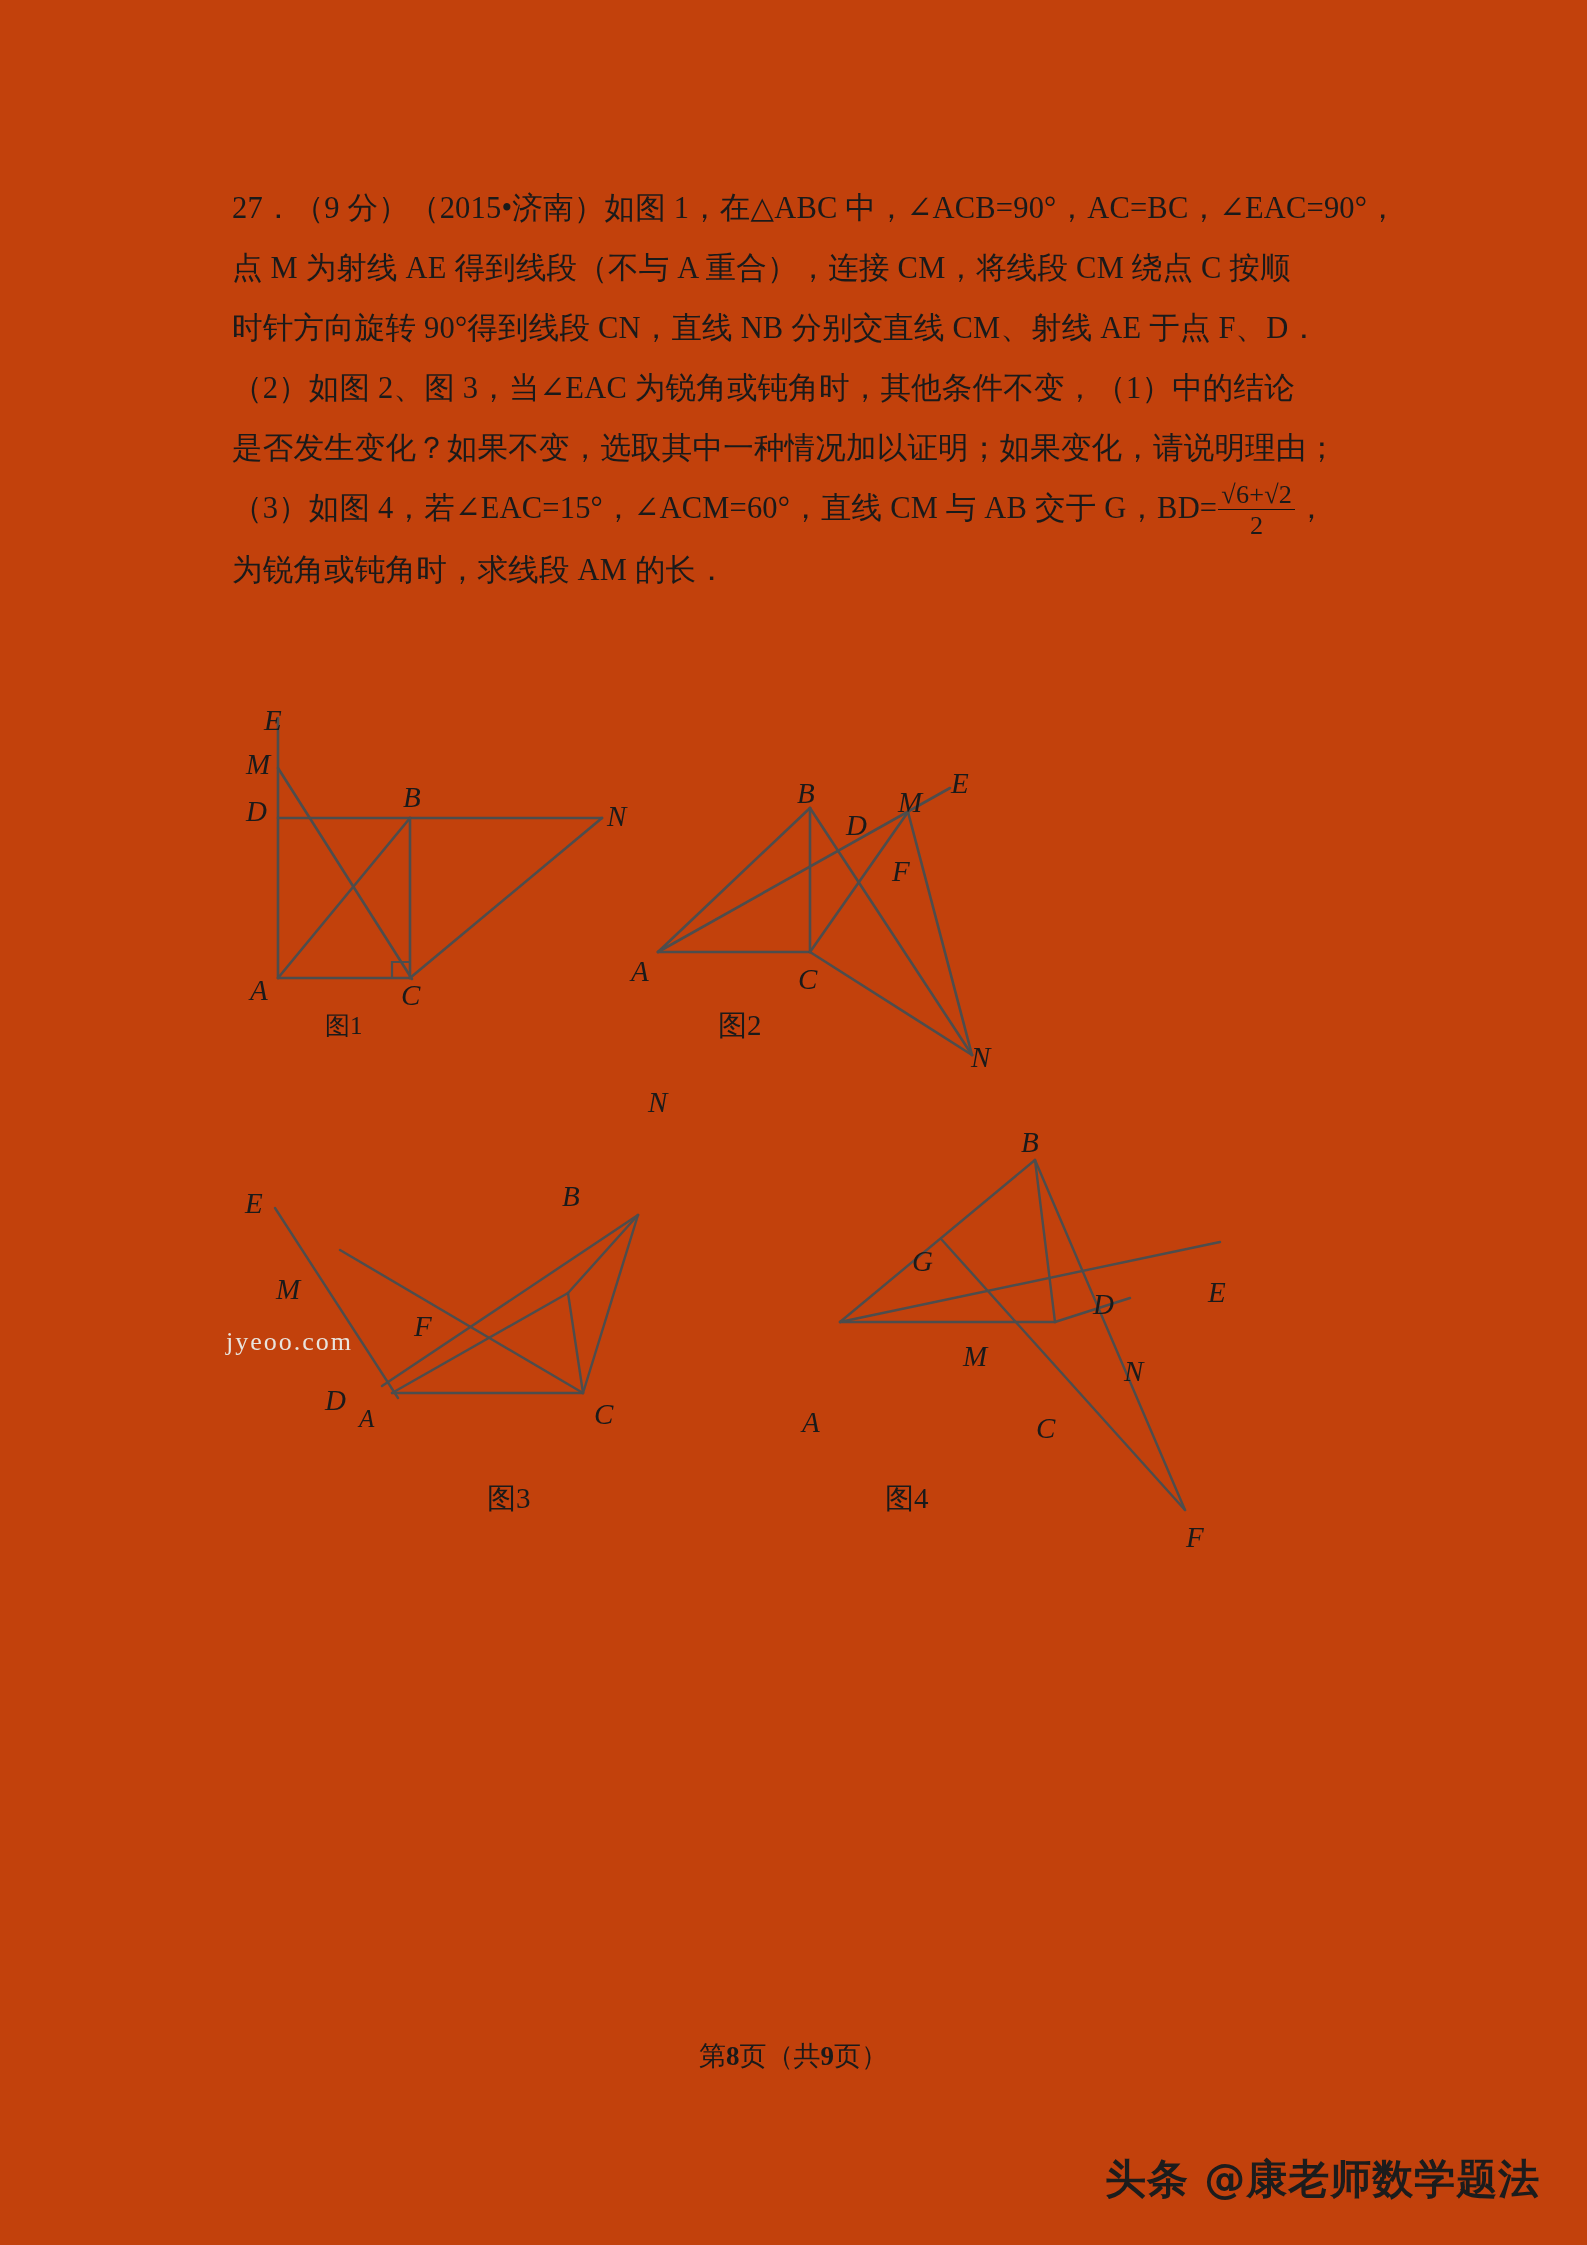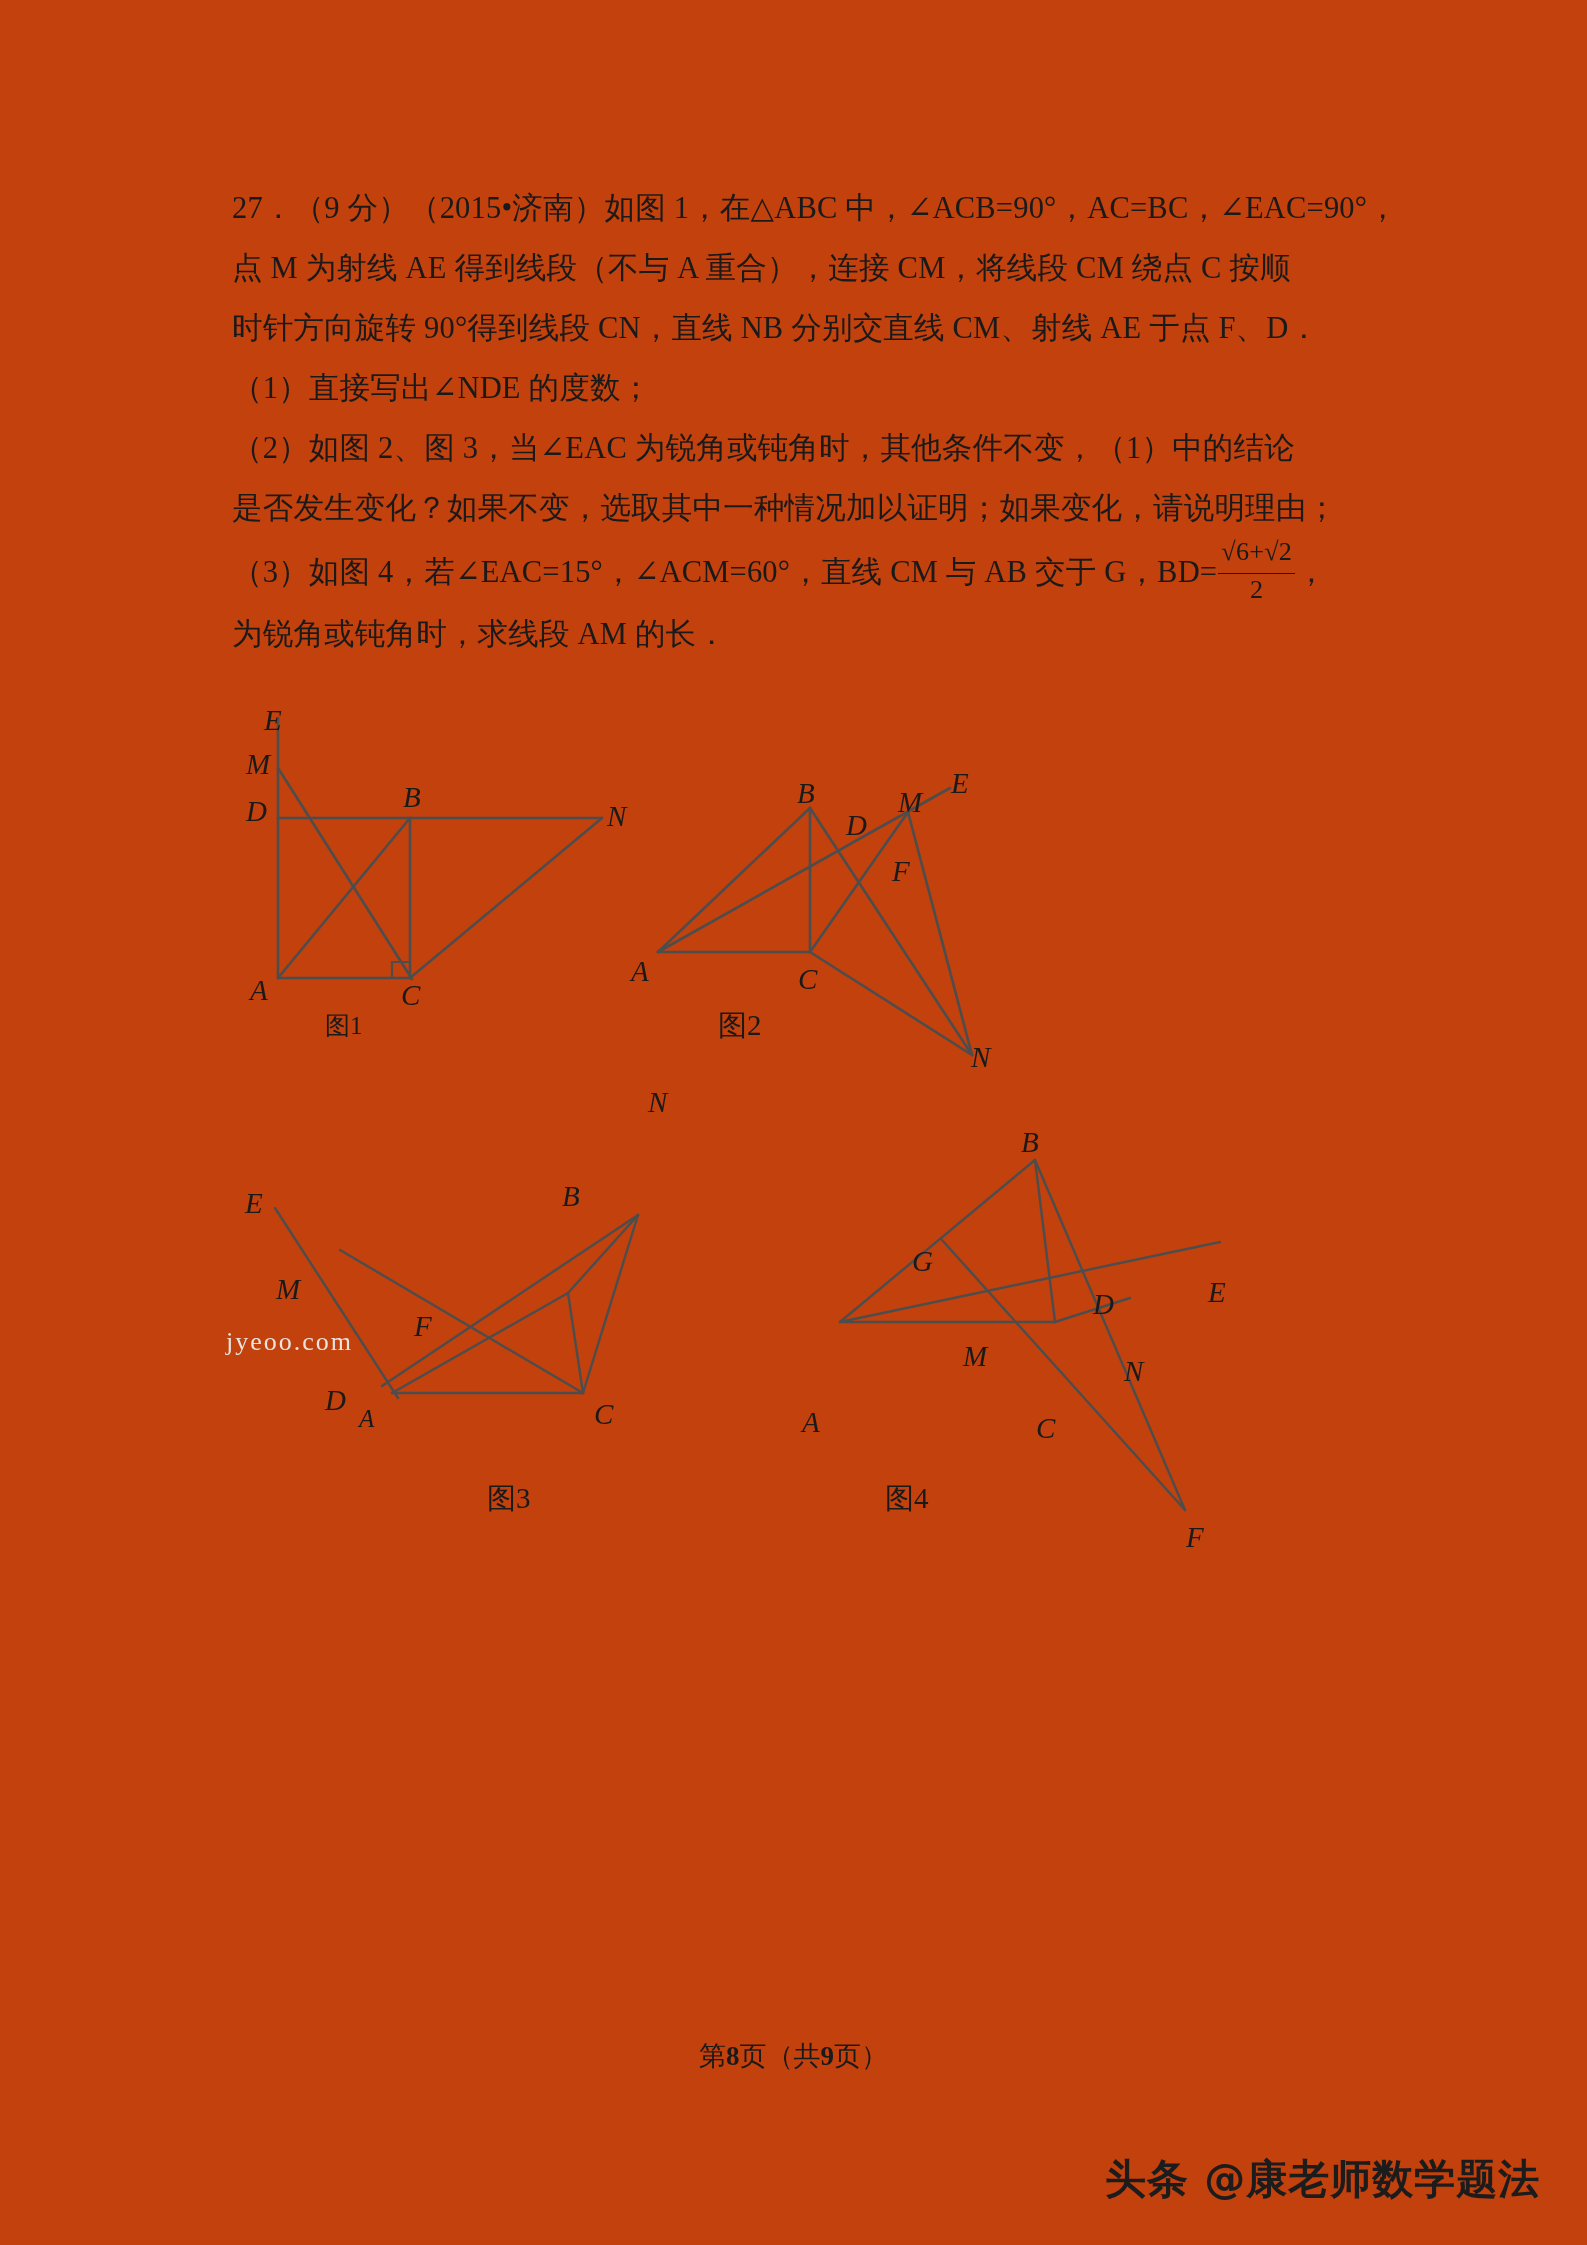--- a/index.html
+++ b/index.html
@@ -37,21 +37,21 @@
     display: inline-block;
     vertical-align: -0.62em;
     text-align: center;
     font-size: 0.86em;
     line-height: 1.04;
     margin: 0 1px;
   }
   .frac .nume {
     display: block;
     border-bottom: 1.6px solid #111;
-    padding: 0 3px 8px 3px;
+    padding: 0 3px 1px 3px;
   }
   .frac .deno {
     display: block;
     padding-top: 2px;
   }
 
   
   .figures { position: absolute; left: 0; top: 0; width: 1587px; height: 2245px; pointer-events: none; }
   .figsvg { position: absolute; }
   .figlabel {
@@ -100,21 +100,20 @@
 </style>
 </head>
 <body>
 
 <div class="page">
 
   <div class="problem">
     <div class="tline">27．（9 分）（2015•济南）如图 1，在△ABC 中，∠ACB=90°，AC=BC，∠EAC=90°，</div>
     <div class="tline">点 M 为射线 AE 得到线段（不与 A 重合），连接 CM，将线段 CM 绕点 C 按顺</div>
     <div class="tline">时针方向旋转 90°得到线段 CN，直线 NB 分别交直线 CM、射线 AE 于点 F、D．</div>
-    <div class="tline">（1）直接写出∠NDE 的度数；</div>
     <div class="tline">（2）如图 2、图 3，当∠EAC 为锐角或钝角时，其他条件不变，（1）中的结论</div>
     <div class="tline">是否发生变化？如果不变，选取其中一种情况加以证明；如果变化，请说明理由；</div>
 
     <div class="tline">
       <span>（3）如图 4，若∠EAC=15°，∠ACM=60°，直线 CM 与 AB 交于 G，BD=</span><span class="frac"><span class="nume">√<span class="radicand">6</span>+√<span class="radicand">2</span></span><span class="deno">2</span></span><span>，</span>
     </div>
 
     <div class="tline">为锐角或钝角时，求线段 AM 的长．</div>
   </div>
 

